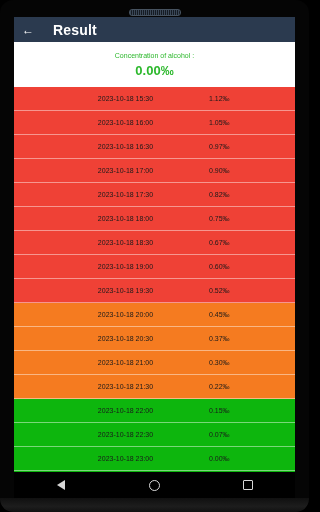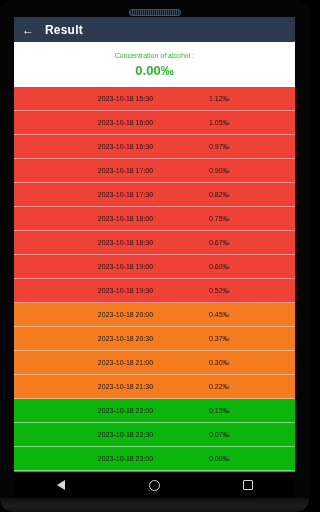--- a/index.html
+++ b/index.html
@@ -27,21 +27,21 @@
   
   #appbar{
     height:25px;background:#2b3a4f;display:flex;align-items:center;
     padding:0 6px;box-sizing:border-box;
   }
   #back-arrow{
     width:16px;height:16px;display:flex;align-items:center;justify-content:center;
     color:#fff;font-size:12px;line-height:1;cursor:pointer;
   }
   #appbar-title{
-    color:#fff;font-size:12px;font-weight:bold;margin-left:9px;letter-spacing:.2px;
+    color:#fff;font-size:14px;font-weight:bold;margin-left:17px;letter-spacing:.2px;
   }
   
   #result-panel{
     background:#fff;height:45px;display:flex;flex-direction:column;
     align-items:center;justify-content:center;
   }
   #conc-label{color:#2cb82c;font-size:7px;margin-bottom:4px;}
   #conc-value{color:#2cb82c;font-size:13px;font-weight:bold;}
   
   #list{

